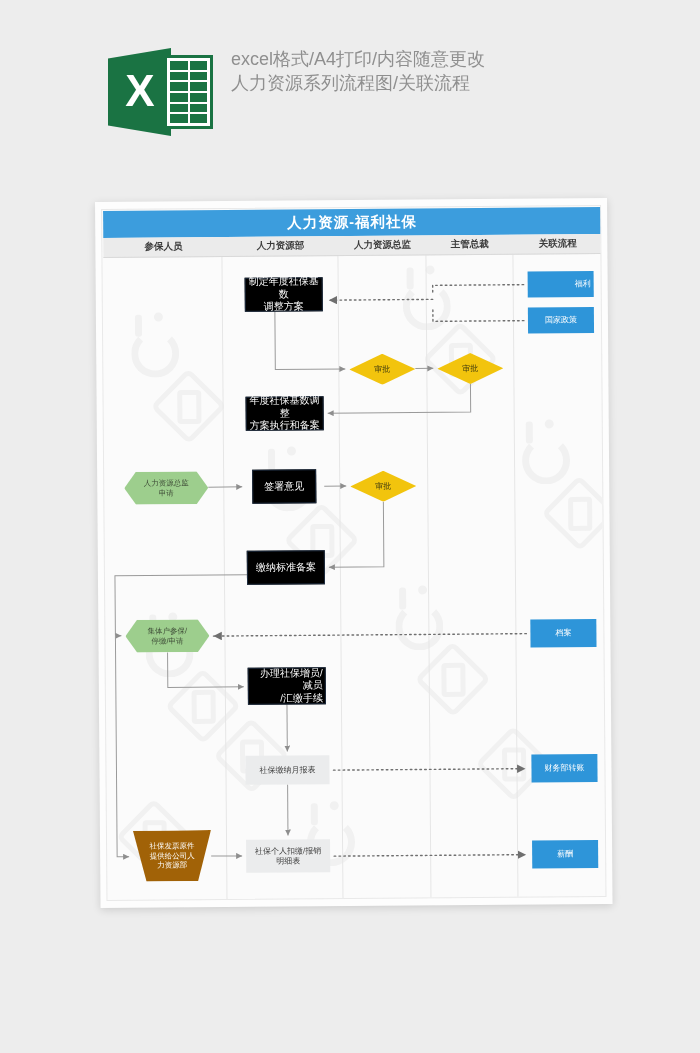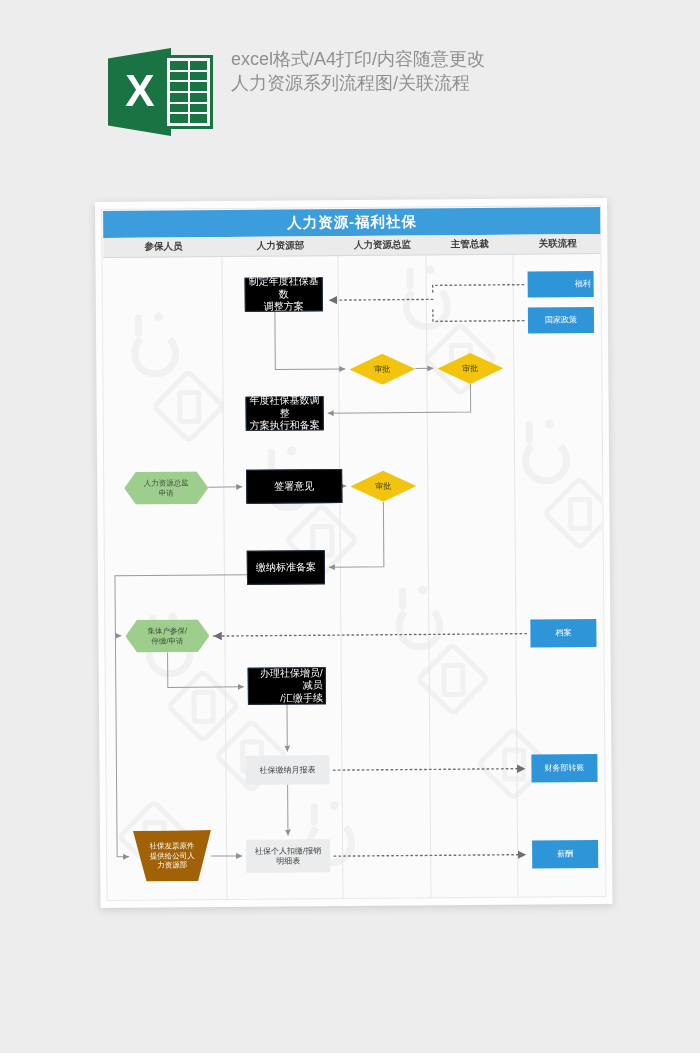--- a/index.html
+++ b/index.html
@@ -411,21 +411,21 @@
             <span>年度社保基数调整</span>
             <span>方案执行和备案</span>
           </div>
         </div>
         <div class="node n-green" style="left: 20px; top: 262px; width: 84px; height: 33px;">
           <div>
             <span>人力资源总监</span>
             <span>申请</span>
           </div>
         </div>
-        <div class="node n-navy" style="left: 142px; top: 261px; width: 96px; height: 34px;">
+        <div class="node n-navy" style="left: 148px; top: 261px; width: 64px; height: 34px;">
           <div>
             <span>签署意见</span>
           </div>
         </div>
         <div class="node n-yellow" style="left: 246px; top: 263px; width: 66px; height: 31px;">
           <div>
             <span>审批</span>
           </div>
         </div>
         <div class="node n-navy" style="left: 142px; top: 342px; width: 78px; height: 34px;">

